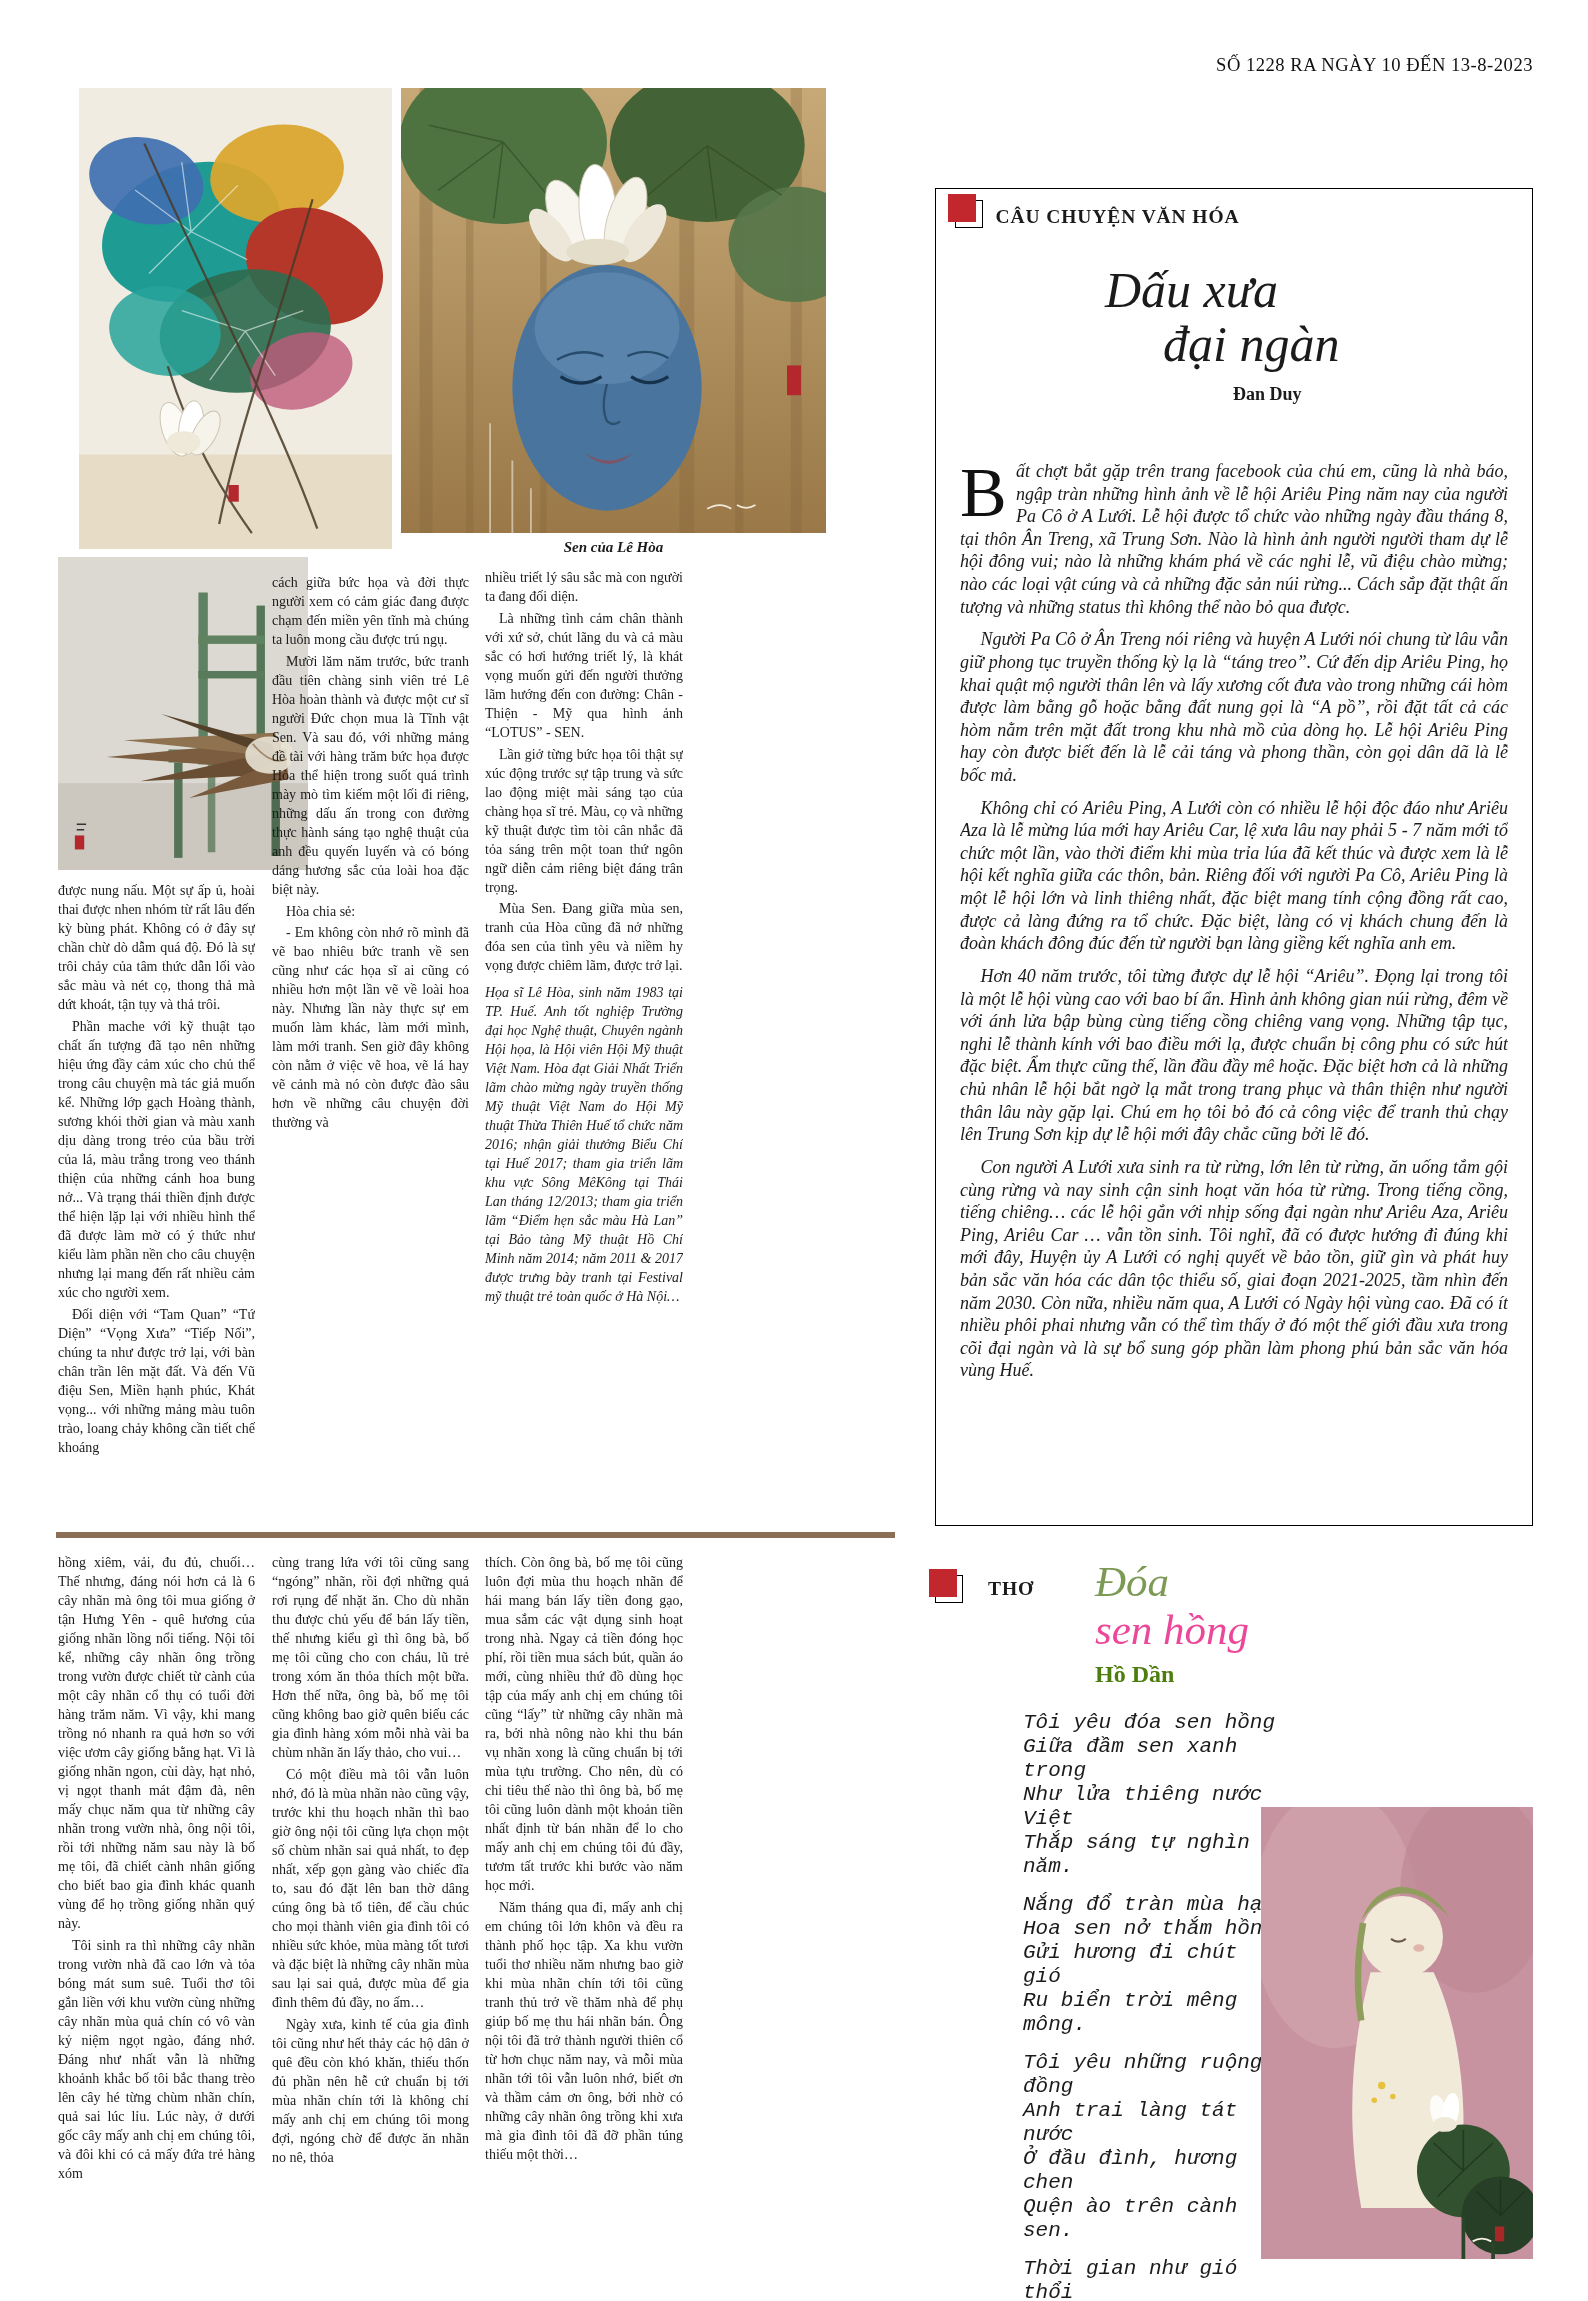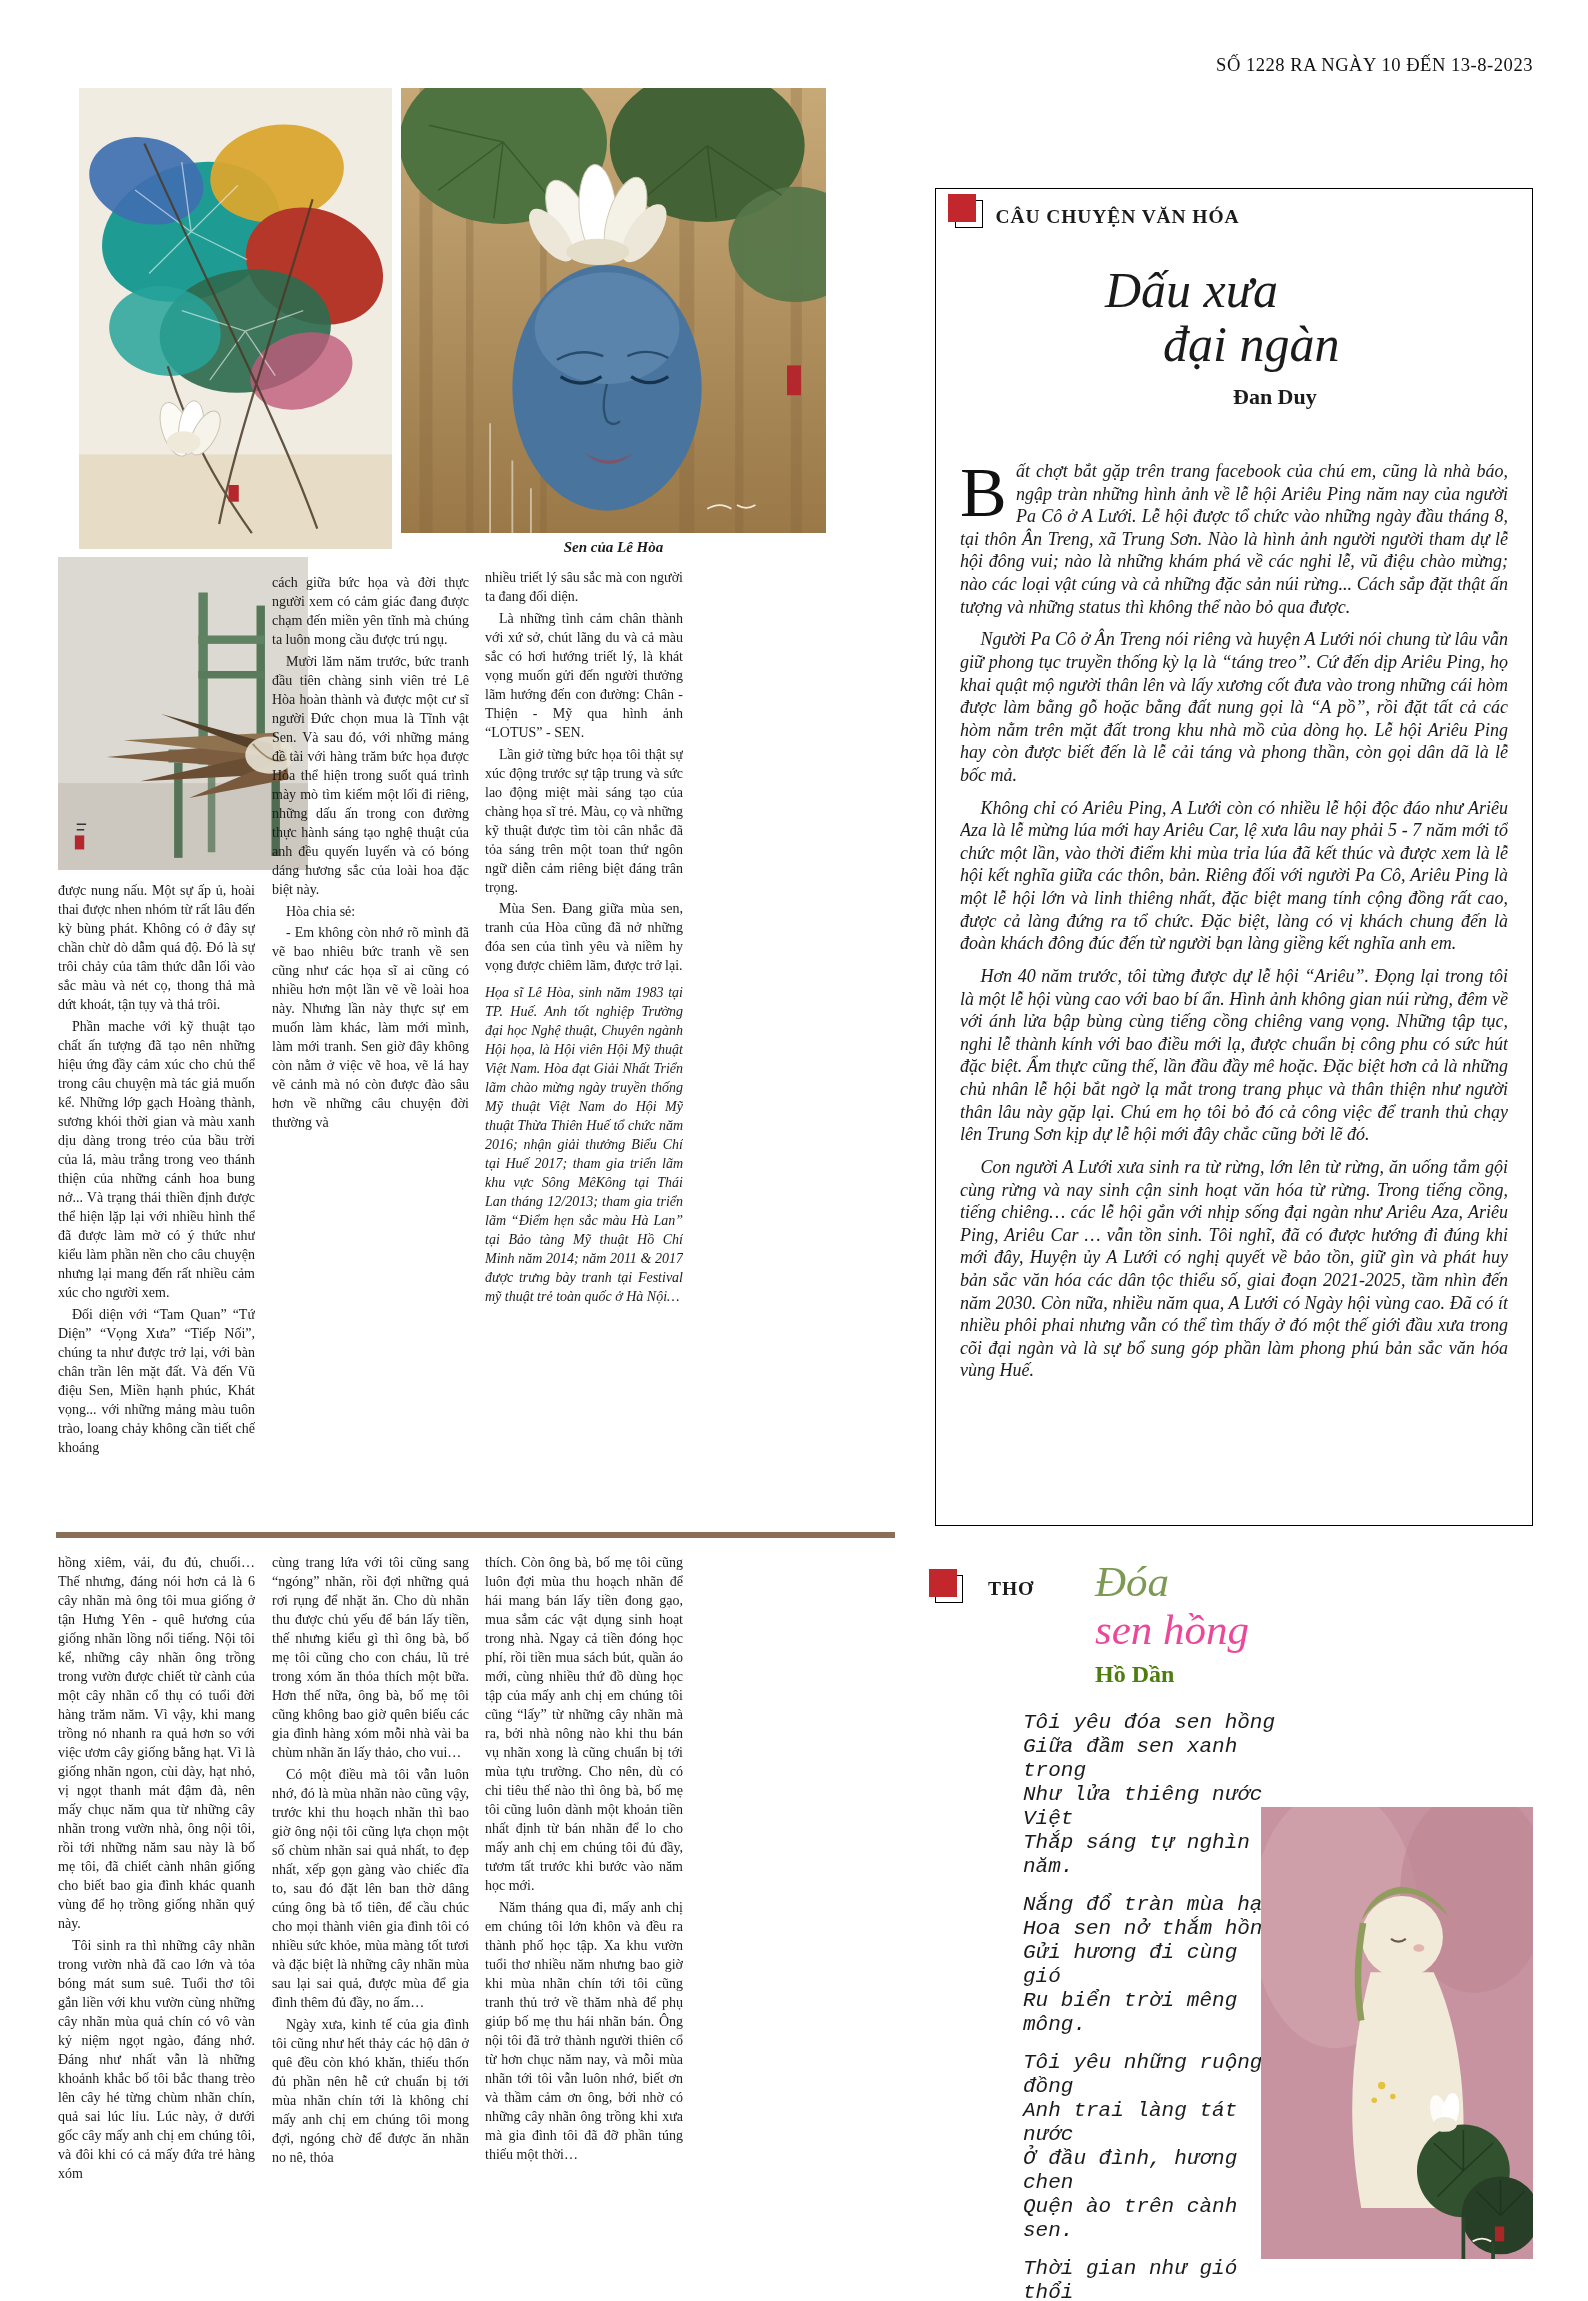--- a/index.html
+++ b/index.html
@@ -41,21 +41,21 @@
     border:1.9px solid #000; background:#fff;
   }
   .kicker { position:absolute; display:flex; align-items:flex-end; gap:13px; }
   .cb-kicker { left:18.6px; top:11px; }
   .ksq { position:relative; width:28px; height:28px; display:inline-block; border:1.9px solid #000; flex:0 0 28px; }
   .ksq i { position:absolute; left:-7.4px; top:-7.4px; width:28px; height:28px; background:#c1272d; display:block; }
   .ktext { font-weight:bold; font-size:19.5px; letter-spacing:0.9px; }
   .cb-title { position:absolute; left:158px; top:74px; width:390px; font-style:italic; }
   .cb-title .t1 { font-size:50px; line-height:54px; padding-left:11px; }
   .cb-title .t2 { font-size:50px; line-height:54px; padding-left:69px; }
-  .cb-title .t-author { font-style:normal; font-weight:bold; font-size:22px; margin-top:13px; padding-left:139px; }
+  .cb-title .t-author { font-style:normal; font-weight:bold; font-size:18px; margin-top:13px; padding-left:139px; }
   .cb-body {
     position:absolute; left:24px; right:24px; top:271px; bottom:11px;
     font-style:italic; font-size:18px; line-height:22.6px; text-align:justify; overflow:hidden;
   }
   .cb-body p { text-indent:20.4px; margin-bottom:10.2px; }
   .cb-body p.lead { text-indent:0; }
   .dropcap {
     float:left; font-size:70px; line-height:58px; padding:3.7px 9.3px 0 0;
     font-style:normal; color:#111;
   }
@@ -262,21 +262,21 @@
   <div class="poem-body">
     <div class="stanza">
       <div class="poem-line">Tôi yêu đóa sen hồng</div>
       <div class="poem-line">Giữa đầm sen xanh trong</div>
       <div class="poem-line">Như lửa thiêng nước Việt</div>
       <div class="poem-line">Thắp sáng tự nghìn năm.</div>
     </div>
     <div class="stanza">
       <div class="poem-line">Nắng đổ tràn mùa hạ</div>
       <div class="poem-line">Hoa sen nở thắm hồng</div>
-      <div class="poem-line">Gửi hương đi cùng gió</div>
+      <div class="poem-line">Gửi hương đi chút gió</div>
       <div class="poem-line">Ru biển trời mêng mông.</div>
     </div>
     <div class="stanza">
       <div class="poem-line">Tôi yêu những ruộng đồng</div>
       <div class="poem-line">Anh trai làng tát nước</div>
       <div class="poem-line">Ở đầu đình, hương chen</div>
       <div class="poem-line">Quện ào trên cành sen.</div>
     </div>
     <div class="stanza">
       <div class="poem-line">Thời gian như gió thổi</div>

